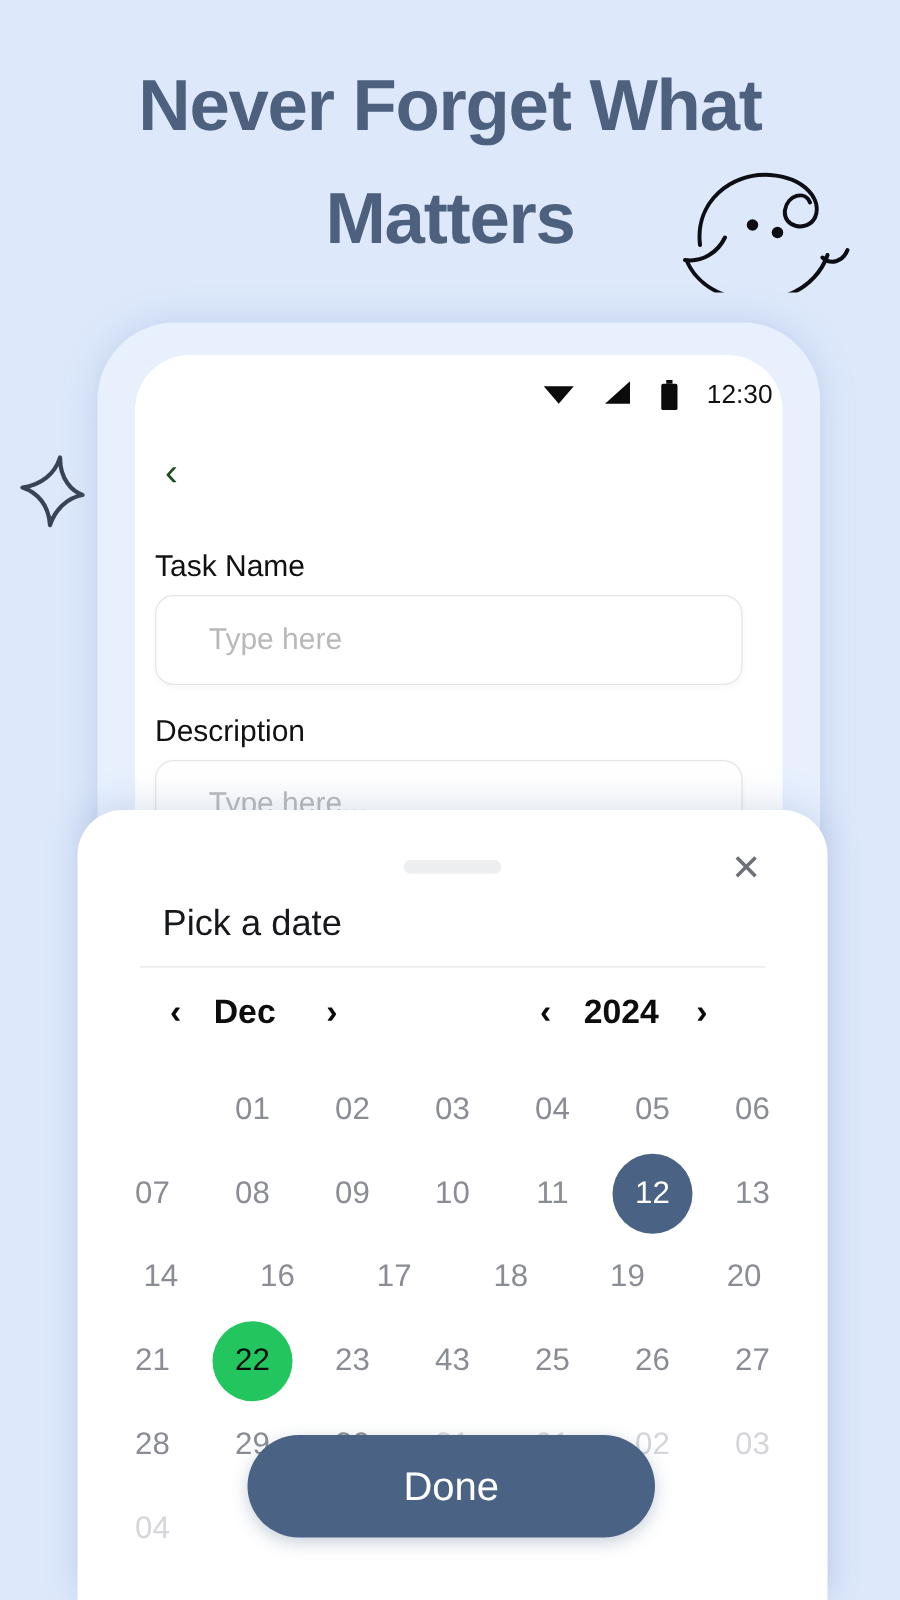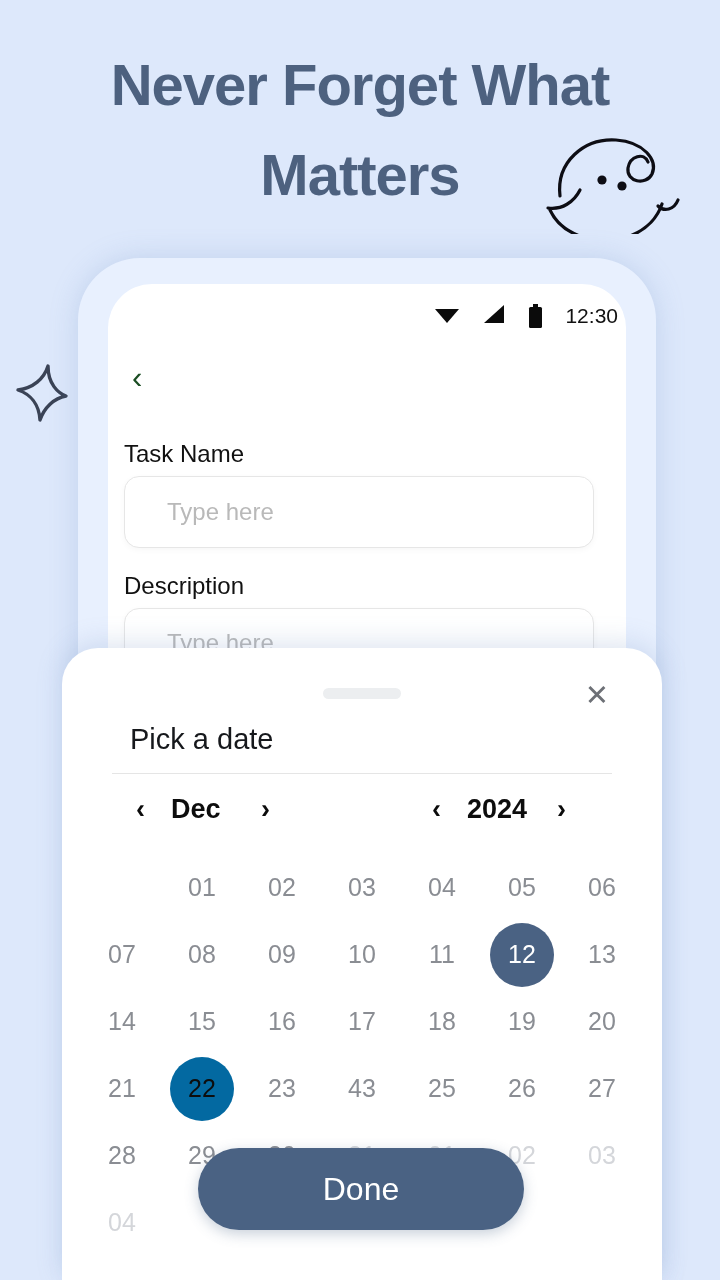--- a/index.html
+++ b/index.html
@@ -90,21 +90,21 @@
   .cal-row { display:flex; height:67px; }
   .cal-cell {
     flex:1 1 0; display:flex; align-items:center; justify-content:center;
     font-size:25px; color:#8a8d93; position:relative;
   }
   .cal-cell .disc {
     width:64px; height:64px; border-radius:50%;
     display:flex; align-items:center; justify-content:center;
   }
   .cal-cell.sel-day .disc { background:#4a6283; color:#ffffff; }
-  .cal-cell.today .disc  { background:#0369a1; color:#0d0d0d; }
+  .cal-cell.today .disc  { background:#22c55e; color:#0d0d0d; }
   .cal-cell.muted { color:#d4d6da; }
   .cal-cell.empty { color:transparent; }
 
   .done-btn {
     position:absolute; left:136px; top:500px; width:326px; height:82px;
     background:#4a6283; border-radius:41px; color:#ffffff;
     display:flex; align-items:center; justify-content:center;
     font-size:32px; box-shadow:0 4px 14px rgba(74,98,131,0.3);
   }
 </style>
@@ -230,23 +230,20 @@
           </div>
           <div class="cal-cell">
             <span class="disc">13</span>
           </div>
         </div>
         <div class="cal-row">
           <div class="cal-cell">
             <span class="disc">14</span>
           </div>
           <div class="cal-cell">
-            <span class="disc">15</span>
-          </div>
-          <div class="cal-cell">
             <span class="disc">16</span>
           </div>
           <div class="cal-cell">
             <span class="disc">17</span>
           </div>
           <div class="cal-cell">
             <span class="disc">18</span>
           </div>
           <div class="cal-cell">
             <span class="disc">19</span>

